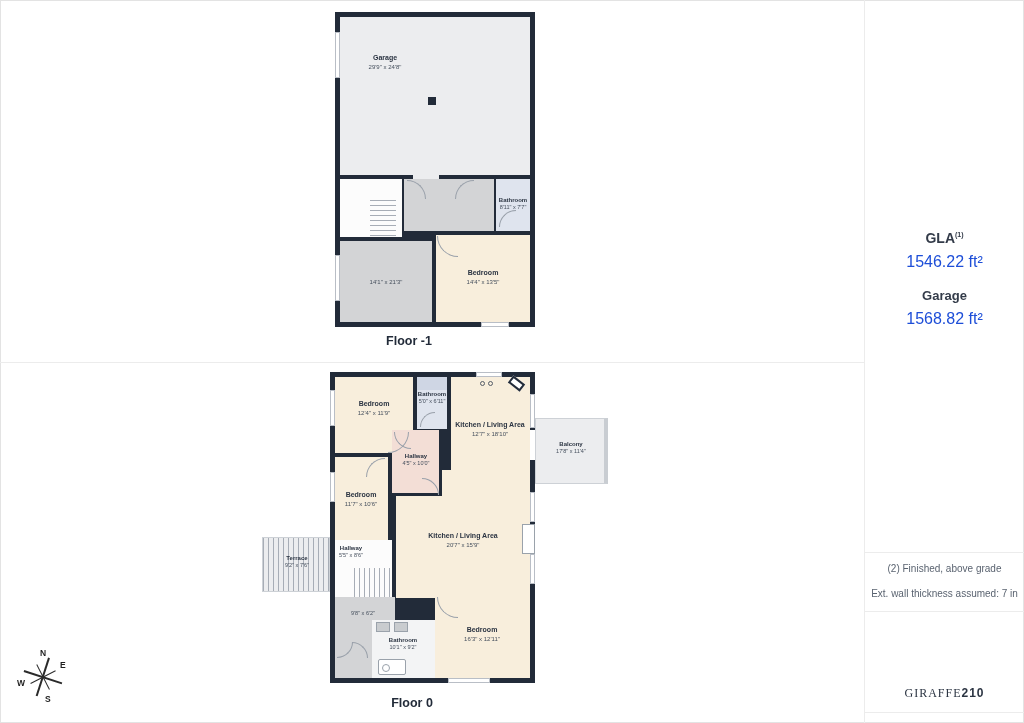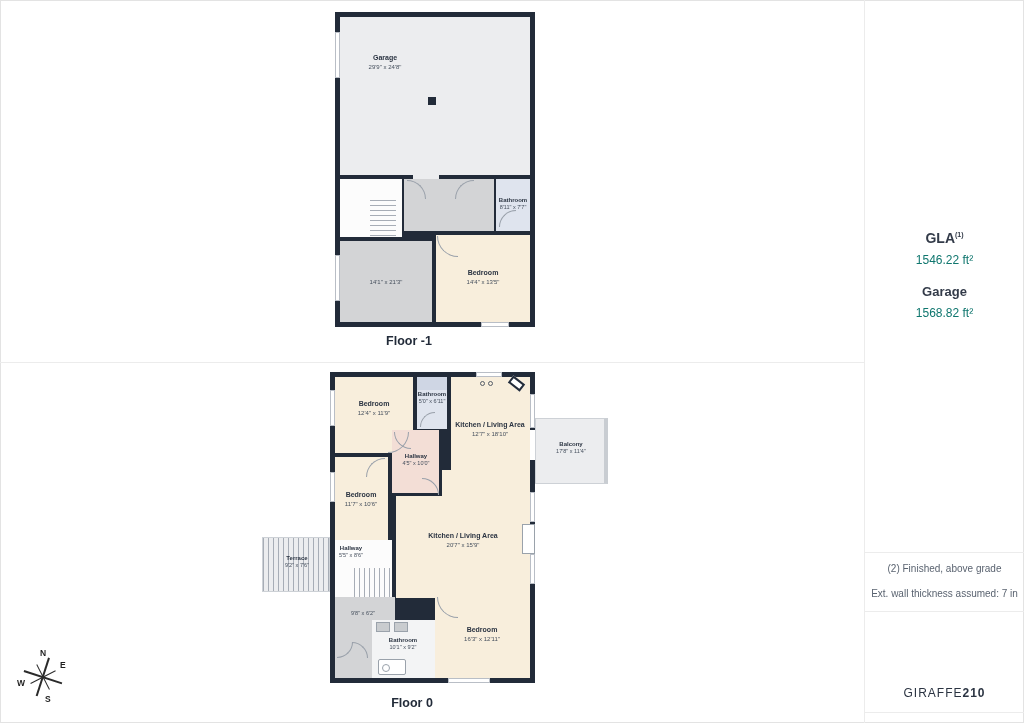--- a/index.html
+++ b/index.html
@@ -42,28 +42,28 @@
   
   .outside{position:absolute;background:#ecedef;border:1px solid #cdd1d6;box-sizing:border-box;}
   
   .floor-label{position:absolute;transform:translateX(-50%);font-weight:bold;
                font-size:12.5px;color:#222b39;}
   
   .sidebar{position:absolute;left:865px;top:0;width:159px;height:723px;}
   .gla-block{position:absolute;top:230px;left:0;width:100%;text-align:center;}
   .gla-title{font-size:14px;font-weight:bold;color:#333b49;}
   .gla-title sup{font-size:7px;}
-  .gla-value{font-size:12px;color:#0f766e;margin-top:7px;}
+  .gla-value{font-size:16px;color:#1d4ed8;margin-top:7px;}
   .total-title{font-size:13px;font-weight:bold;color:#333b49;margin-top:17px;}
   .sb-note{position:absolute;left:0;width:100%;text-align:center;font-size:10px;color:#5a6370;}
   .sb-disclaimer{position:absolute;top:626px;left:12px;width:135px;text-align:center;
                  font-size:10px;line-height:1.5;color:#5a6370;}
   .brand{position:absolute;top:686px;left:0;width:100%;text-align:center;
          font-size:12px;color:#2b3442;letter-spacing:1px;}
-  .brand .b1{font-weight:500;} .brand .b2{font-weight:800;}
+  .brand .b1{font-weight:500;font-family:Liberation Serif, serif;} .brand .b2{font-weight:800;}
   
   .compass{position:absolute;left:16px;top:650px;width:54px;height:54px;}
   .spokes{position:absolute;left:4px;top:4px;width:46px;height:46px;transform:rotate(18deg);}
   .spoke{position:absolute;left:50%;top:50%;background:#2a2a2a;}
   .sp1{width:40px;height:1.6px;transform:translate(-50%,-50%);}
   .sp2{width:40px;height:1.6px;transform:translate(-50%,-50%) rotate(90deg);}
   .sp3{width:28px;height:1.2px;transform:translate(-50%,-50%) rotate(45deg);}
   .sp4{width:28px;height:1.2px;transform:translate(-50%,-50%) rotate(135deg);}
   .cletter{position:absolute;font-size:8.5px;font-weight:bold;color:#1e1e1e;}
 </style>

